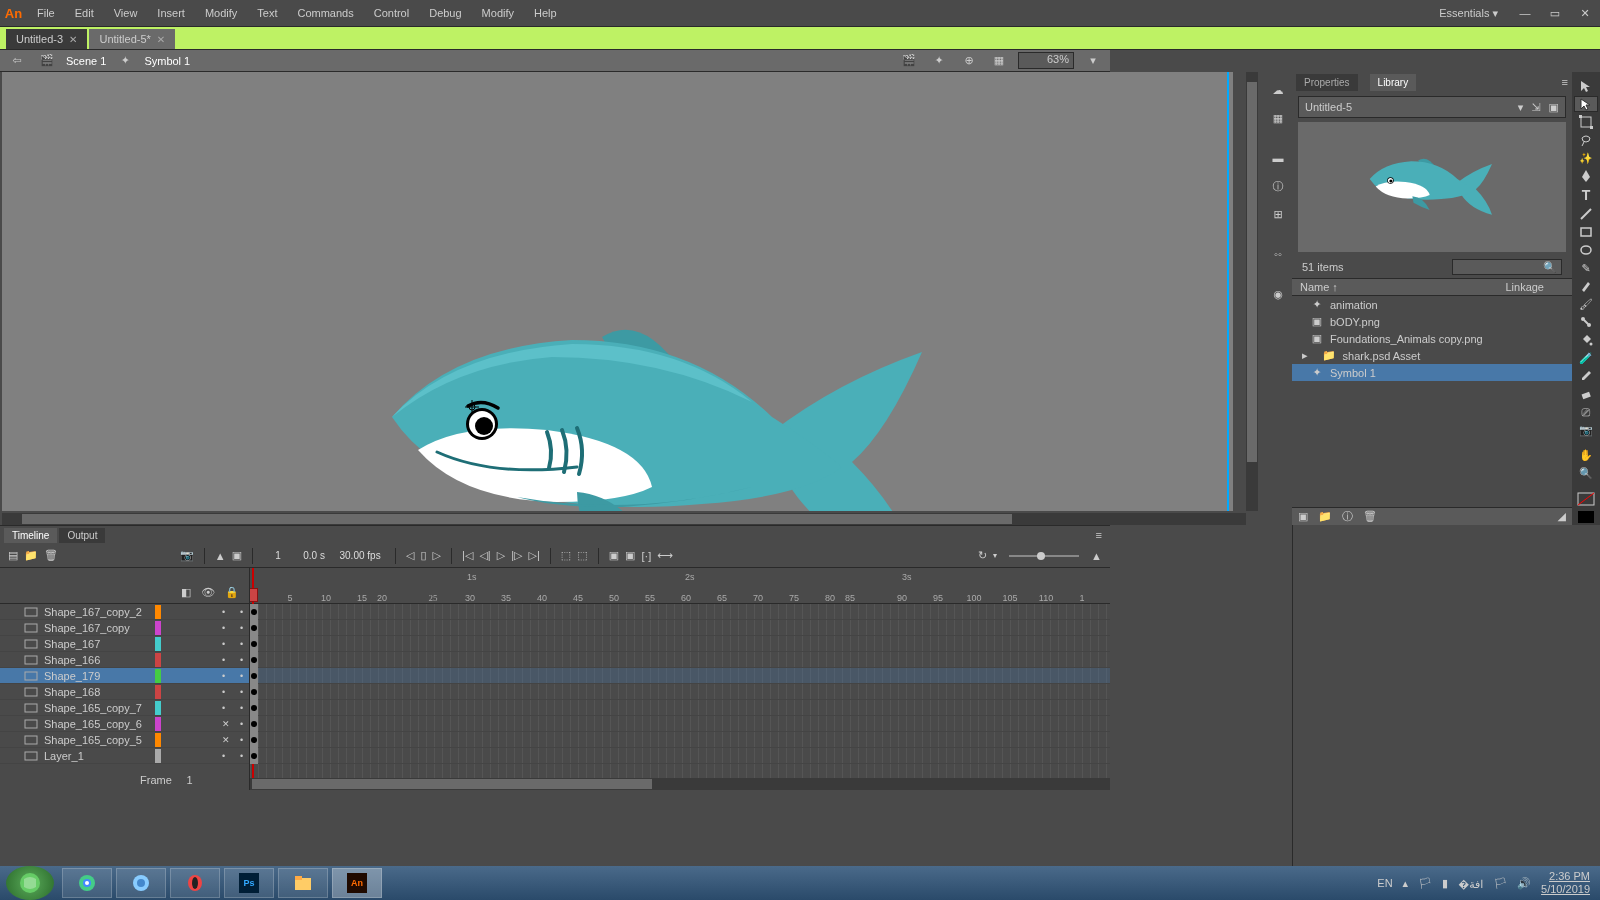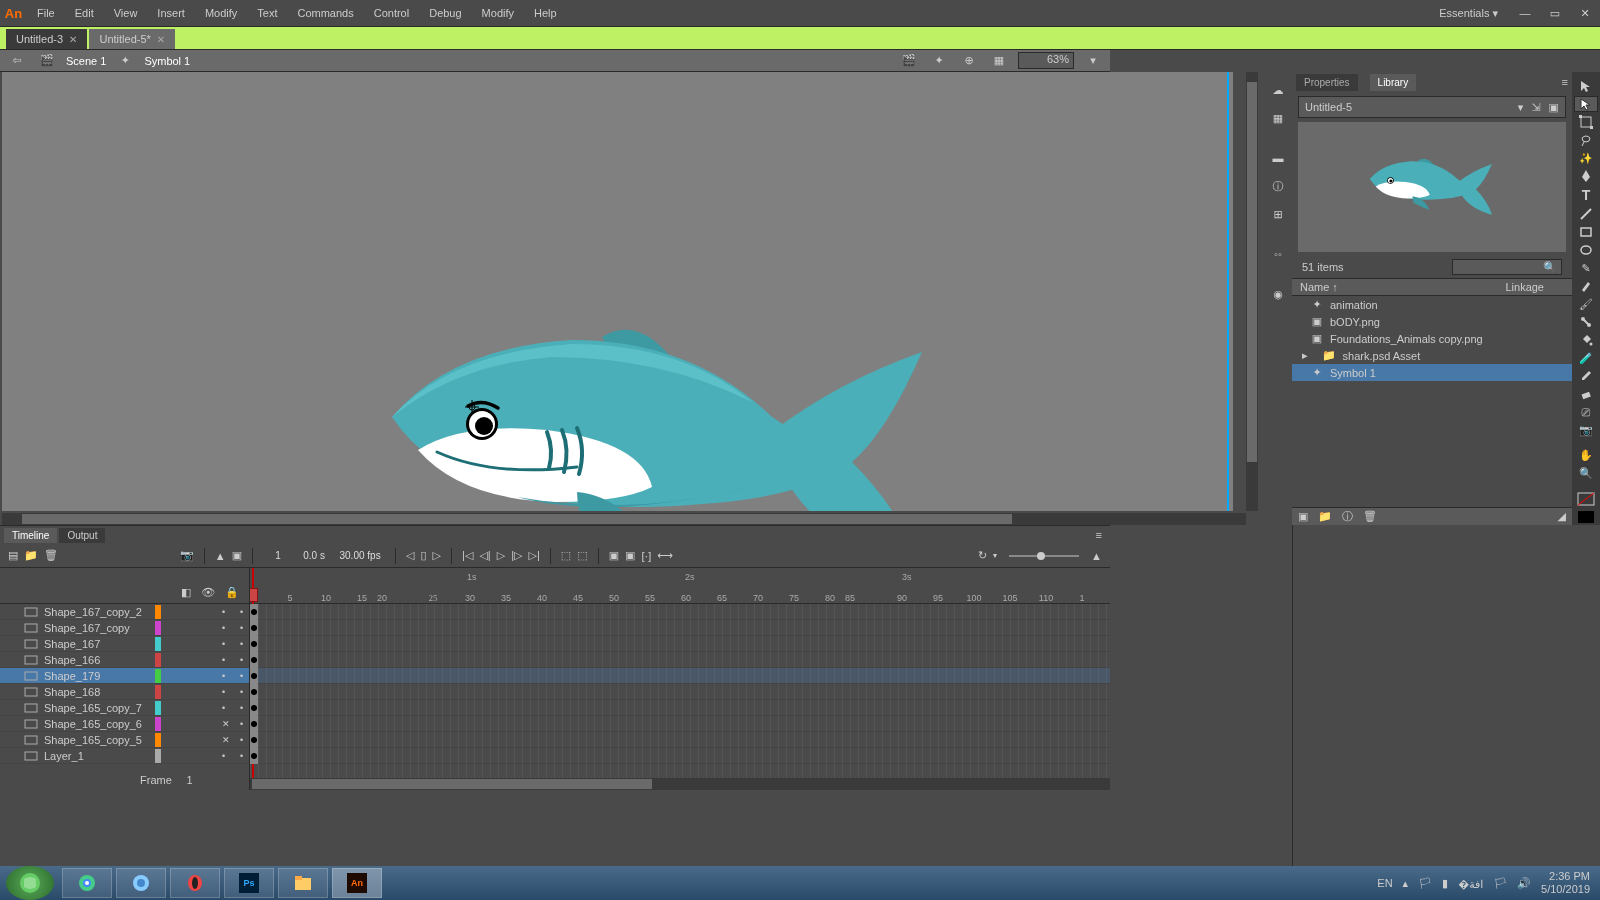--- a/index.html
+++ b/index.html
@@ -77,21 +77,21 @@
 .frames-scroll { position:absolute; bottom:0; left:0; right:0; height:12px; background:#3a3a3a;}
 .frames-scroll .thumb { position:absolute; top:1px; bottom:1px; left:2px; width:400px; background:#6a6a6a;}
 .frame-row { height:16px; border-bottom:1px solid #444;}
 .frame-cell { width:8px; height:16px; display:inline-block;}
 .keyframe { width:6px; height:6px; background:#000; border-radius:50%; margin:5px 1px;}
 .taskbar { position:absolute; bottom:0; left:0; right:0; height:34px; background:linear-gradient(#4a6a8a,#2a4a6a); display:flex; align-items:center;}
 .start { width:48px; height:34px; background:radial-gradient(circle,#5aaa5a,#2a6a2a); border-radius:50%; margin:0 6px; display:flex; align-items:center; justify-content:center;}
 .task { width:50px; height:30px; margin:0 2px; background:rgba(255,255,255,0.1); border:1px solid rgba(255,255,255,0.2); display:flex; align-items:center; justify-content:center;}
 .task.active { background:rgba(255,255,255,0.3);}
 .tray { margin-left:auto; display:flex; align-items:center; gap:10px; padding-right:10px; color:#fff; font-size:10px;}
-.clock { text-align:right; line-height:1.2;}
+.clock { text-align:right; line-height:1.2;text-decoration:underline;}
 svg { display:block; }
 </style>
 </head>
 <body>
 
 <div class="menubar">
   <div class="app-logo">An</div>
   <div class="menu-item">File</div>
   <div class="menu-item">Edit</div>
   <div class="menu-item">View</div>

